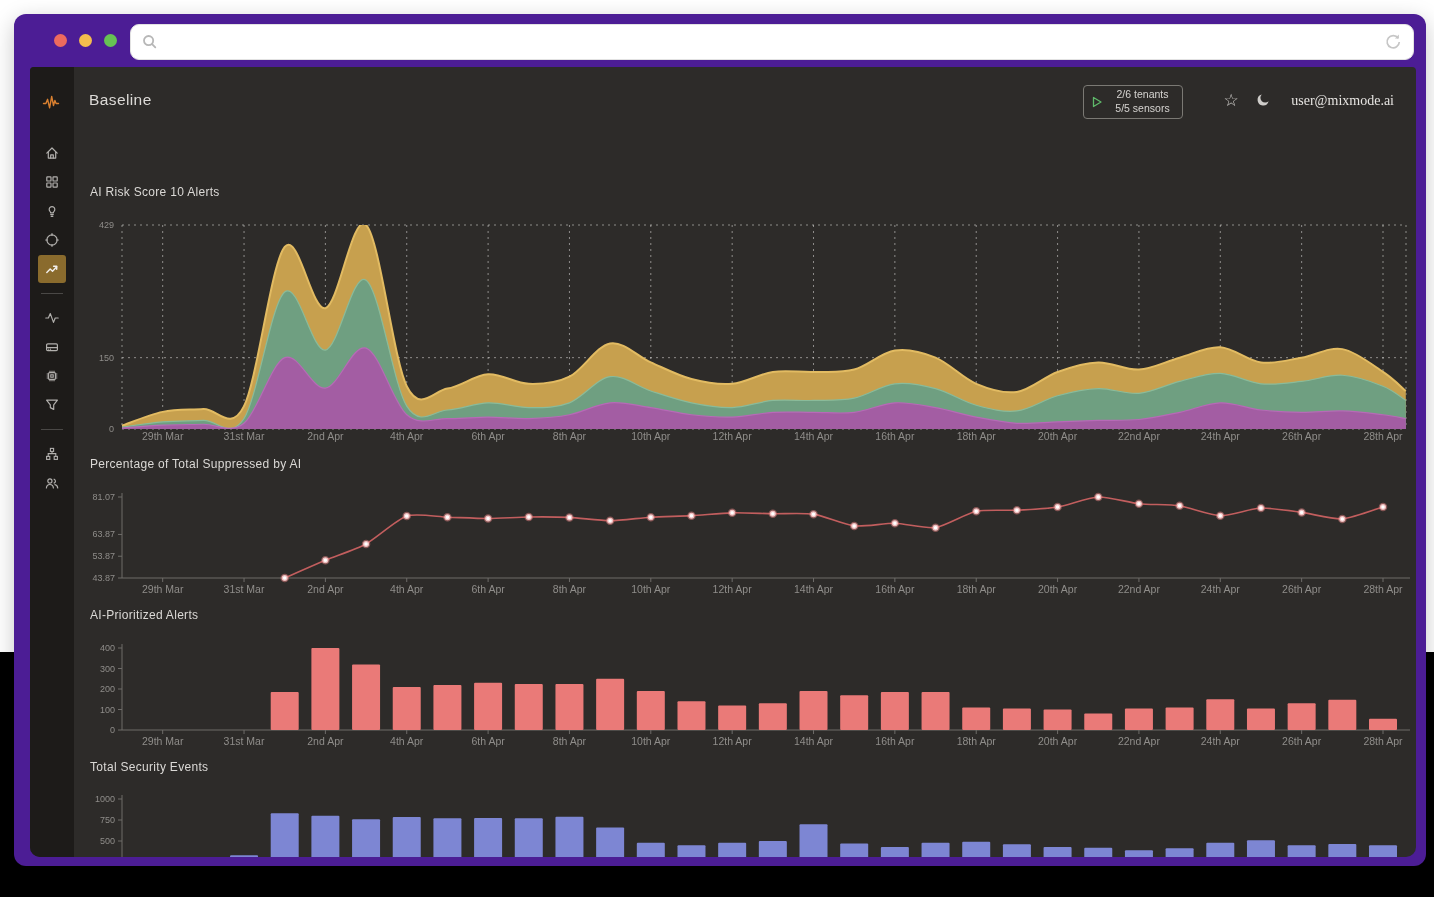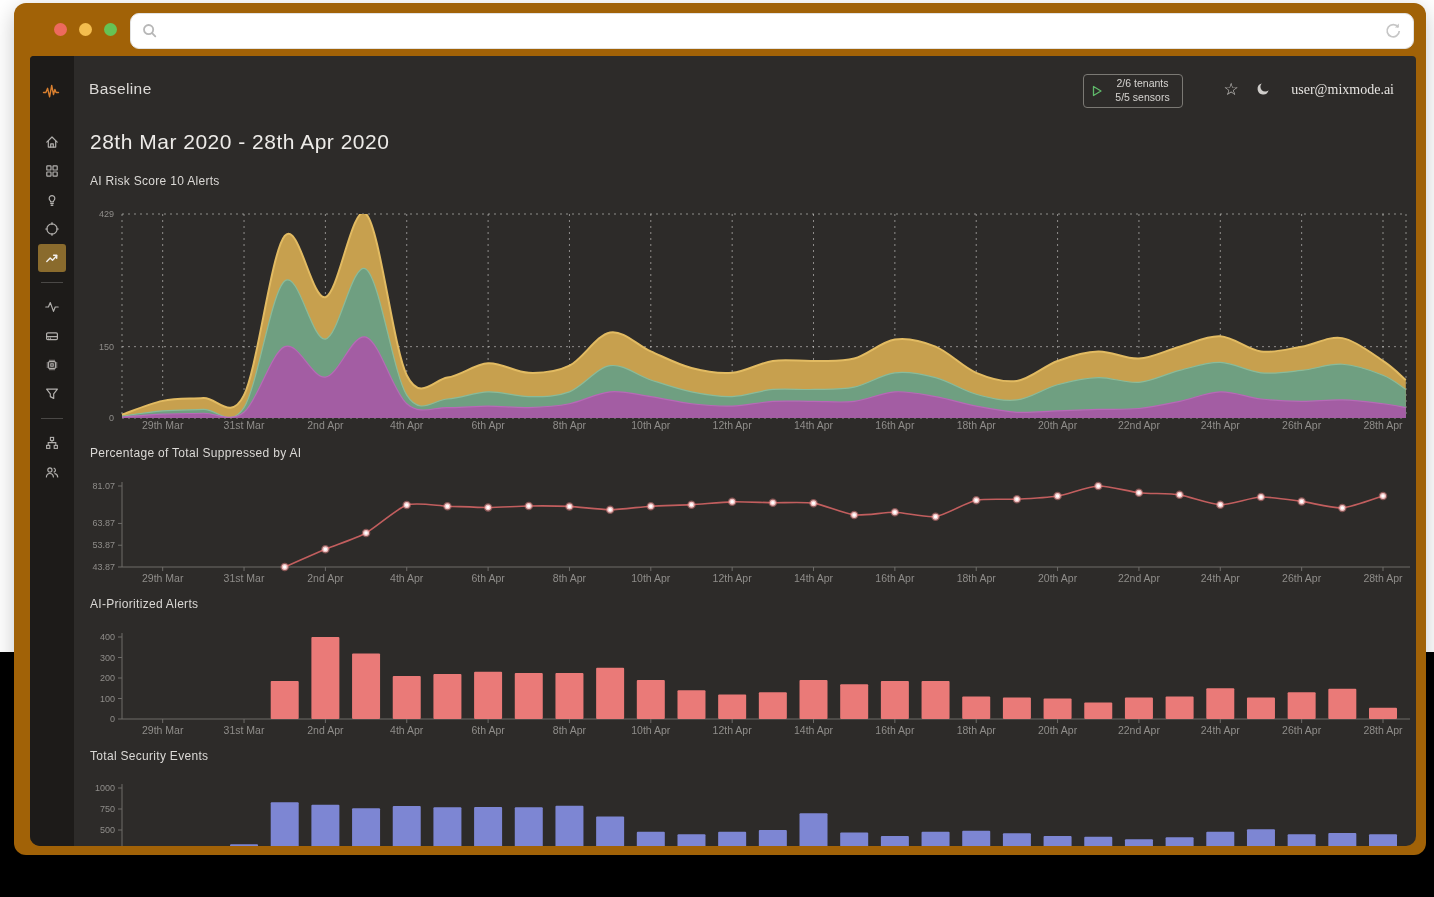--- a/index.html
+++ b/index.html
@@ -1,19 +1,19 @@
 <!DOCTYPE html>
 <html><head>
 <meta charset="utf-8">
 <style>
   html,body{margin:0;padding:0;}
   body{width:1434px;height:897px;background:#000;overflow:hidden;
        font-family:"Liberation Sans",sans-serif;position:relative;}
   .bg-top{position:absolute;top:0;left:0;width:1434px;height:652px;background:#ffffff;}
-  .window{position:absolute;left:14px;top:3px;width:1412px;height:852px;background:#a16207;
+  .window{position:absolute;left:14px;top:14px;width:1412px;height:852px;background:#4c1d95;
           border-radius:12px;box-shadow:0 6px 22px rgba(0,0,0,.22);}
   .chrome{position:absolute;left:0;top:0;right:0;height:53px;}
   .lights{position:absolute;left:40px;top:20px;display:flex;gap:12px;}
   .light{width:13px;height:13px;border-radius:50%;}
   .searchbar{position:absolute;left:116px;right:12px;top:10px;height:34px;background:#fff;
              border:1px solid #e2e2e2;border-radius:9px;display:flex;align-items:center;padding:0 10px;}
   .searchbar input{flex:1;border:none;outline:none;font-size:13px;color:#444;background:transparent;
                    font-family:"Liberation Sans",sans-serif;}
   .app{position:absolute;left:16px;right:10px;top:53px;bottom:9px;background:#2d2b29;
        border-radius:4px 4px 10px 10px;overflow:hidden;}
@@ -166,21 +166,20 @@
     <div class="icon-btn star">
         <span>☆</span>
       </div>
     <div class="icon-btn" style="left:1222px">
       <svg width="16" height="16" viewBox="0 0 16 16">
         <path d="M13.6 9.2A5.6 5.6 0 1 1 6.8 2.4a4.5 4.5 0 0 0 6.8 6.8z" fill="#cfcdca"></path>
       </svg>
     </div>
     <div class="email">user@mixmode.ai</div>
 
-    <div class="date-title">28th Mar 2020 - 28th Apr 2020</div>
 
     <div class="chart-title" id="t-risk">AI Risk Score 10 Alerts</div>
     <svg class="chart" id="chart-risk" width="1386" height="240">
         <g stroke-dasharray="2 4" stroke="rgba(242,240,237,0.5)">
           <line x1="92" x2="92" y1="12" y2="216"></line>
           <line x1="132.67741935483872" x2="132.67741935483872" y1="12" y2="216"></line>
           <line x1="214.03225806451613" x2="214.03225806451613" y1="12" y2="216"></line>
           <line x1="295.38709677419354" x2="295.38709677419354" y1="12" y2="216"></line>
           <line x1="376.741935483871" x2="376.741935483871" y1="12" y2="216"></line>
           <line x1="458.0967741935484" x2="458.0967741935484" y1="12" y2="216"></line>

